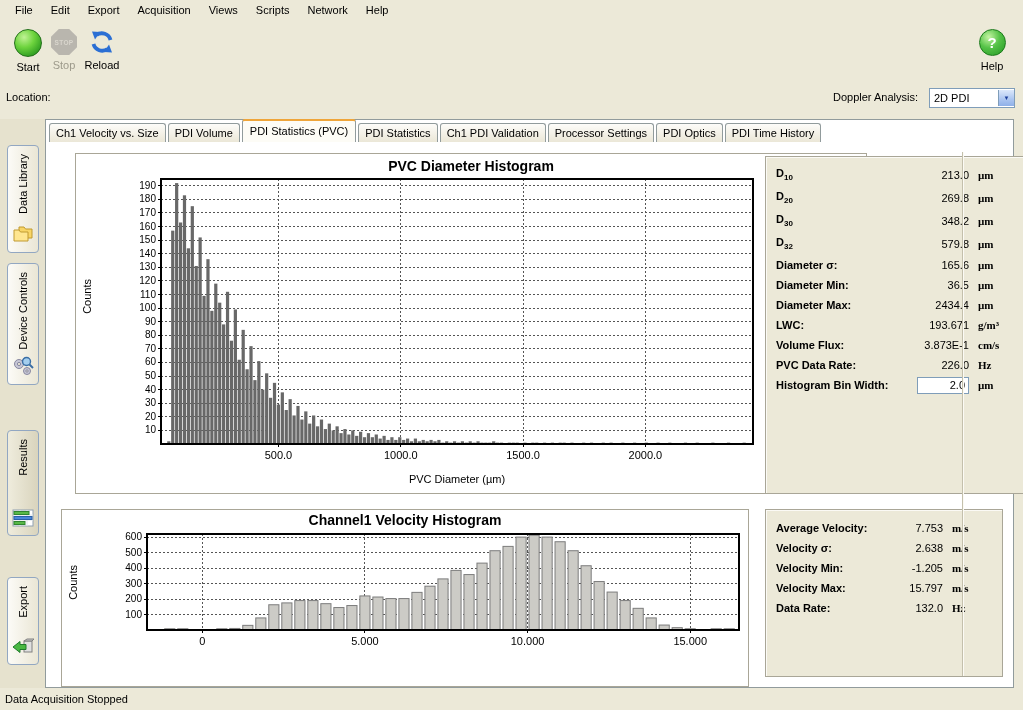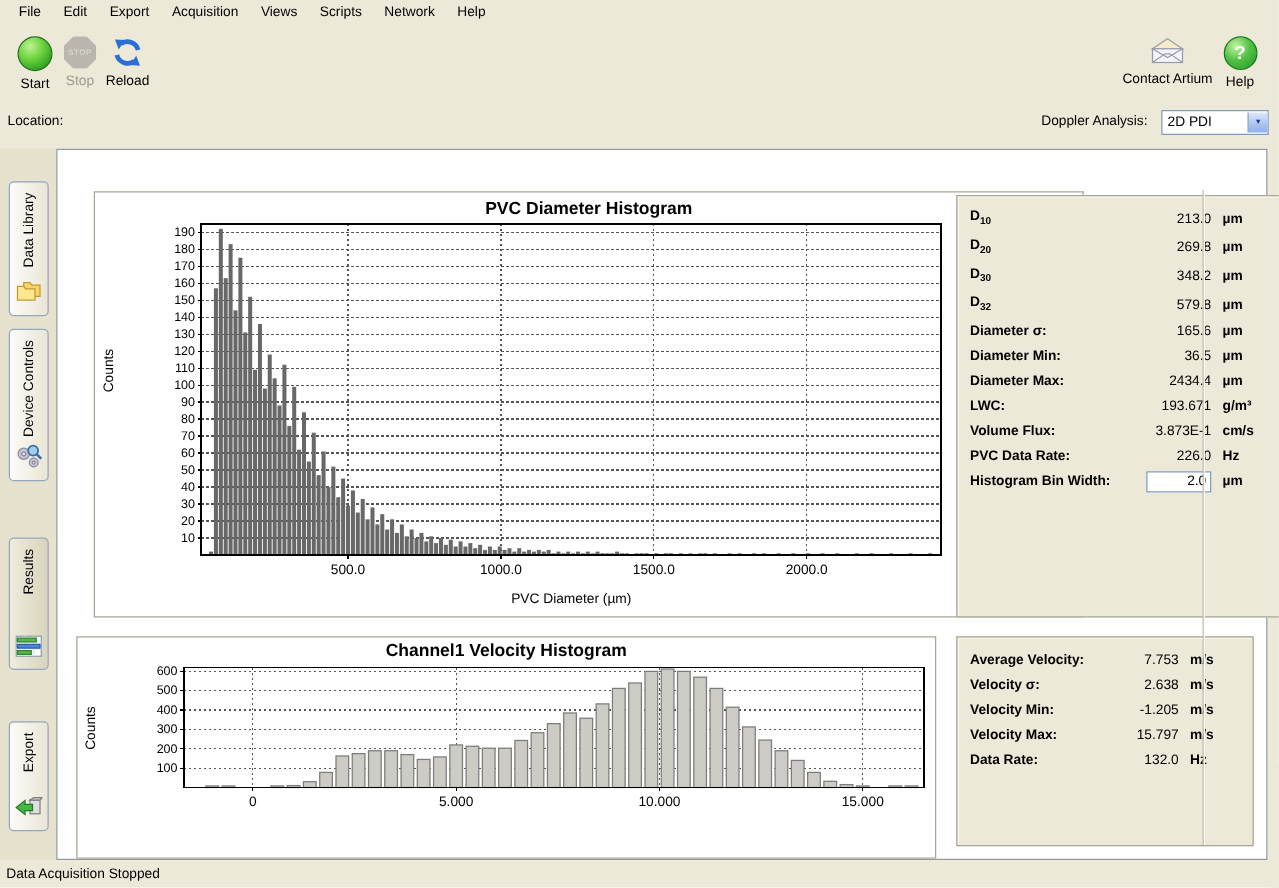--- a/index.html
+++ b/index.html
@@ -56,21 +56,21 @@
   .chart-title.small-top{top:2px;}
   .ylab{position:absolute;left:5px;writing-mode:vertical-rl;transform:rotate(180deg);}
   .xlab{position:absolute;left:85px;width:592px;text-align:center;}
   .vline-sep{position:absolute;left:962px;top:33px;height:643px;width:0;border-left:1px solid #c4c0ac;border-right:1px solid #fcfbf5;}
   
   .srow{display:flex;align-items:center;padding:0 10px;height:20px;}
   .srow.drow{height:23px;}
   .srow .lbl{font-weight:bold;}
   .srow .lbl sub{font-size:8px;}
   .srow .val{margin-left:auto;width:66px;text-align:right;}
-  .srow .unit{width:40px;margin-left:9px;font-weight:bold;}
+  .srow .unit{width:40px;margin-left:9px;font-weight:bold;font-family:Liberation Serif, serif;}
   .bin-input{width:44px;height:15px;border:1px solid #7f9db9;background:#fff;text-align:right;
     font-family:"Liberation Sans",sans-serif;font-size:11px;padding:0 3px;margin-left:auto;}
   
   .statusbar{position:absolute;left:0;bottom:0;right:0;height:22px;}
   .statusbar span{position:absolute;left:5px;top:5px;}
   svg text{font-family:"Liberation Sans",sans-serif;}
 </style>
 </head>
 <body>
 
@@ -97,29 +97,20 @@
     <span class="tlabel">Stop</span>
   </div>
   <div class="tool" style="left:79px;width:46px;">
     <svg width="26" height="26" viewBox="0 0 26 26">
       <path d="M21.5 11 A9 9 0 0 0 7.5 6" fill="none" stroke="#2b6fd4" stroke-width="3.8"></path>
       <polygon points="3,2.5 11,3 6,10.5" fill="#2b6fd4"></polygon>
       <path d="M4.5 15 A9 9 0 0 0 18.5 20" fill="none" stroke="#2b6fd4" stroke-width="3.8"></path>
       <polygon points="23,23.5 15,23 20,15.5" fill="#2b6fd4"></polygon>
     </svg>
     <span class="tlabel">Reload</span>
-  </div>
-  <div class="tool" style="left:893px;width:82px;">
-    <svg width="30" height="24" viewBox="0 0 30 24">
-      <polygon points="3,10 15,2 27,10" fill="#f6ecca" stroke="#9a9aae"></polygon>
-      <rect x="3" y="10" width="24" height="11" fill="#f3f5fc" stroke="#9a9aae"></rect>
-      <polyline points="3,21 13,14 17,14 27,21" fill="none" stroke="#9a9aae"></polyline>
-      <polyline points="3,10 15,17 27,10" fill="none" stroke="#9a9aae"></polyline>
-    </svg>
-    <span class="tlabel">Contact Artium</span>
   </div>
   <div class="tool" style="left:972px;width:40px;">
     <div class="orb-help">?</div>
     <span class="tlabel">Help</span>
   </div>
 </div>
 
 <div class="locrow">
   <span class="loc-label">Location:</span>
   <span class="dop-label">Doppler Analysis:</span>
@@ -173,20 +164,30 @@
       <svg width="22" height="18" viewBox="0 0 22 18">
         <rect x="12" y="3" width="8" height="11" fill="#e0e0e0" stroke="#808080"></rect>
         <polygon points="12,3 15,1 22,1 20,3" fill="#c8c8c8" stroke="#808080"></polygon>
         <polygon points="1,9 8,3.5 8,6.5 14,6.5 14,11.5 8,11.5 8,14.5" fill="#49b842" stroke="#1f7a2c"></polygon>
       </svg>
     </span>
   </div>
 </div>
 
 <div class="content">
+  <div class="tabbar" id="tabbar">
+      <div class="tab">Ch1 Velocity vs. Size</div>
+      <div class="tab">PDI Volume</div>
+      <div class="tab active">PDI Statistics (PVC)</div>
+      <div class="tab">PDI Statistics</div>
+      <div class="tab">Ch1 PDI Validation</div>
+      <div class="tab">Processor Settings</div>
+      <div class="tab">PDI Optics</div>
+      <div class="tab">PDI Time History</div>
+    </div>
 
   <div class="panel chart-panel" style="left:29px;top:33px;width:792px;height:341px;">
     <div class="chart-title">PVC Diameter Histogram</div>
     <div class="ylab" style="top:125px;">Counts</div>
     <svg id="svg-chart1" width="686" height="337">
         <line x1="85" y1="276.4102564102564" x2="677" y2="276.4102564102564" stroke="#555" stroke-width="1" stroke-dasharray="2,2" shape-rendering="crispEdges"></line>
         <line x1="82" y1="276.4102564102564" x2="85" y2="276.4102564102564" stroke="#000" shape-rendering="crispEdges"></line>
         <text x="80" y="279.4102564102564" text-anchor="end" font-size="10">10</text>
         <line x1="85" y1="262.8205128205128" x2="677" y2="262.8205128205128" stroke="#555" stroke-width="1" stroke-dasharray="2,2" shape-rendering="crispEdges"></line>
         <line x1="82" y1="262.8205128205128" x2="85" y2="262.8205128205128" stroke="#000" shape-rendering="crispEdges"></line>

